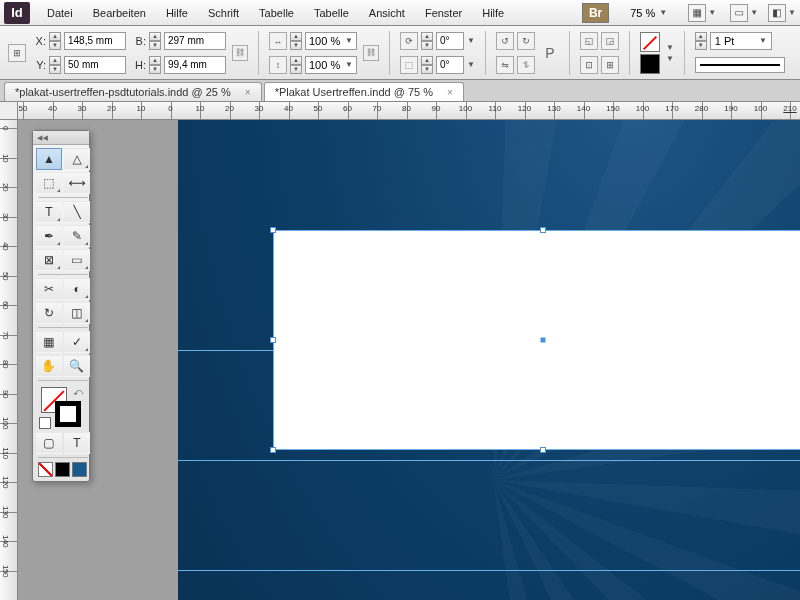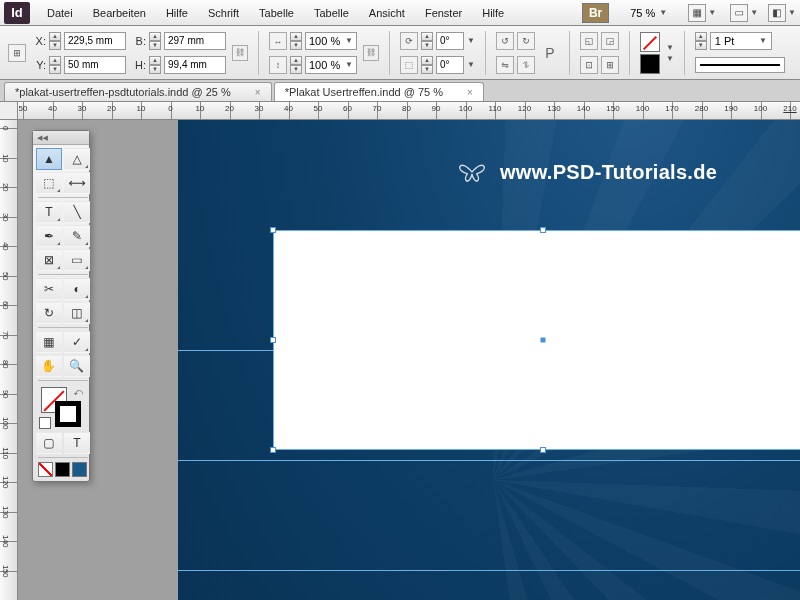--- a/index.html
+++ b/index.html
@@ -25,21 +25,21 @@
 .pct-combo{width:52px;height:18px;border:1px solid #999;background:#fff;padding:0 3px;font-size:10px;display:flex;align-items:center;justify-content:space-between}
 .deg-input{width:28px;height:18px;border:1px solid #999;background:#fff;padding:0 3px;font-size:10px;display:flex;align-items:center}
 .swatch{width:20px;height:20px;border:1px solid #777}
 .swatch.none{background:#fff;position:relative}
 .swatch.none::after{content:"";position:absolute;left:0;right:0;top:50%;height:2px;background:red;transform:rotate(-45deg)}
 .swatch.black{background:#000}
 .stroke-combo{display:flex;align-items:center;gap:3px;width:62px;height:18px;border:1px solid #999;background:#fff;padding:0 4px;font-size:10px}
 .stroke-preview{width:90px;height:16px;border:1px solid #999;background:#fff;display:flex;align-items:center;padding:0 4px}
 .stroke-preview .line{height:2px;background:#000;flex:1}
 .tabs{background:#d0d0d0;height:22px;display:flex;align-items:flex-end;border-bottom:1px solid #888;padding-left:4px}
-.tab{background:linear-gradient(#f8f8f8,#e5e5e5);border:1px solid #999;border-bottom:none;padding:3px 10px;font-size:10px;display:flex;align-items:center;gap:24px;margin-right:2px;border-radius:3px 3px 0 0;color:#333}
+.tab{background:linear-gradient(#f8f8f8,#e5e5e5);border:1px solid #999;border-bottom:none;padding:3px 10px;font-size:10px;display:flex;align-items:center;gap:14px;margin-right:2px;border-radius:3px 3px 0 0;color:#333}
 .tab.active{background:#fff}
 .tab .x{color:#888;font-size:10px;cursor:pointer}
 .ruler-h{position:absolute;left:18px;right:0;top:102px;height:18px;background:linear-gradient(#fafafa,#e0e0e0);border-bottom:1px solid #888;overflow:hidden}
 .ruler-h .tick{position:absolute;top:0;bottom:0;width:1px;background:#888}
 .ruler-h .num{position:absolute;top:2px;font-size:8px;color:#333;transform:translateX(-50%)}
 .ruler-v{position:absolute;left:0;top:120px;bottom:0;width:18px;background:linear-gradient(90deg,#fafafa,#e0e0e0);border-right:1px solid #888;overflow:hidden}
 .ruler-v .tick{position:absolute;left:0;right:0;height:1px;background:#888}
 .ruler-v .num{position:absolute;left:1px;font-size:8px;color:#333;transform:translateY(-50%);writing-mode:vertical-lr;letter-spacing:-0.5px}
 .ruler-corner{position:absolute;left:0;top:102px;width:18px;height:18px;background:#eee;border-right:1px solid #888;border-bottom:1px solid #888}
 .canvas-area{position:absolute;left:18px;top:120px;right:0;bottom:0;background:#a0a0a0;overflow:hidden}
@@ -116,21 +116,21 @@
 
 <div class="ctrlbar">
   <div class="smallicon">⊞</div>
   <div class="ctrl-col">
     <div class="ctrl-row">
       <span class="ctrl-label">X:</span>
       <div class="ctrl-steppers">
           <div class="step">▲</div>
           <div class="step">▼</div>
         </div>
-      <div class="ctrl-input">229,5 mm</div>
+      <div class="ctrl-input">148,5 mm</div>
     </div>
     <div class="ctrl-row">
       <span class="ctrl-label">Y:</span>
       <div class="ctrl-steppers">
           <div class="step">▲</div>
           <div class="step">▼</div>
         </div>
       <div class="ctrl-input">50 mm</div>
     </div>
   </div>
@@ -352,28 +352,20 @@
     <div class="tick" style="top: 421px;"></div>
     <div class="num" style="top: 421px;">140</div>
     <div class="tick" style="top: 450.5px;"></div>
     <div class="num" style="top: 450.5px;">150</div>
   </div>
 
 <div class="canvas-area">
   <div class="page-bg">
     <div class="ray"></div>
   </div>
-  <div class="logo-wrap">
-    <div class="butterfly">
-      <svg viewBox="0 0 30 24">
-          <path d="M15 12 Q6 2 2 6 Q0 10 10 14 Q6 20 10 22 Q14 20 15 14 Q16 20 20 22 Q24 20 20 14 Q30 10 28 6 Q24 2 15 12" fill="none" stroke="#cfd8e0" stroke-width="1.5"></path>
-        </svg>
-    </div>
-    <div class="logo-text">www.PSD-Tutorials.de</div>
-  </div>
   <div class="ext-line top"></div>
   <div class="ext-line mid"></div>
   <div class="ext-line bot"></div>
   <div class="selected-frame">
     <div class="handle tl"></div>
     <div class="handle tm"></div>
 
     <div class="handle ml"></div>
 
     <div class="handle bl"></div>

